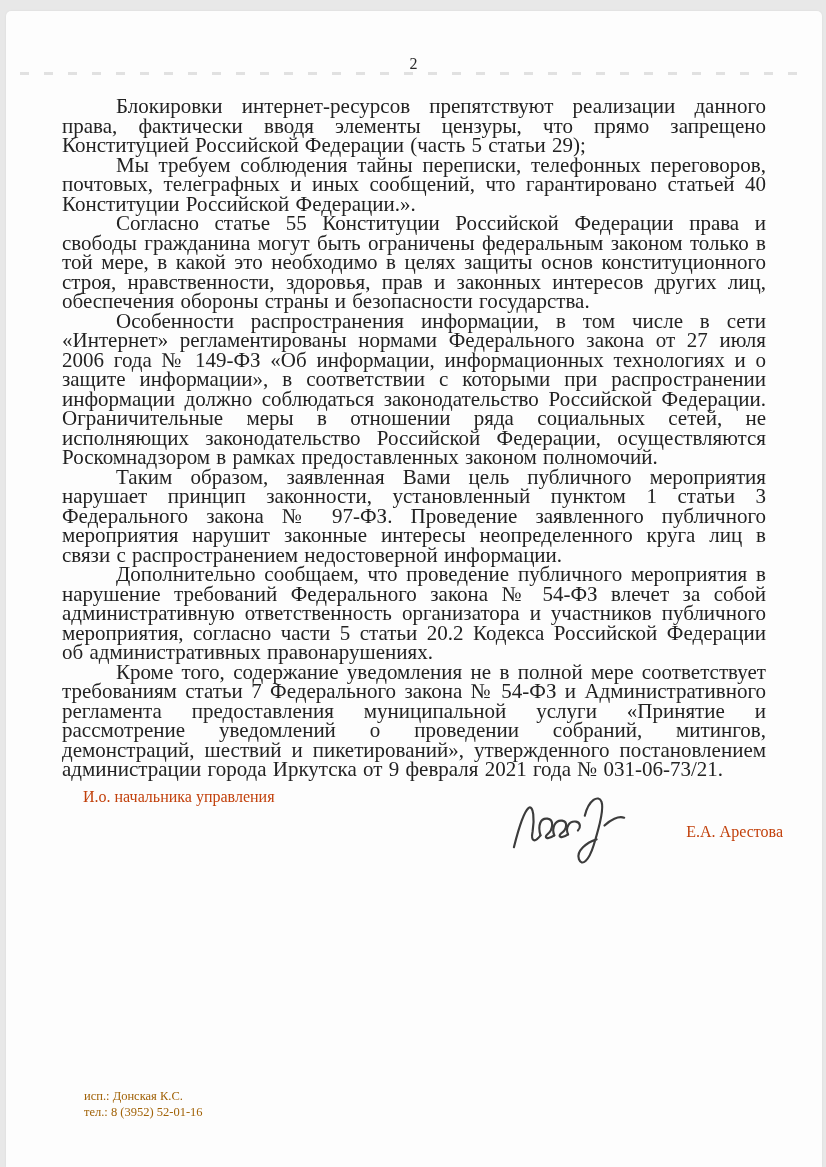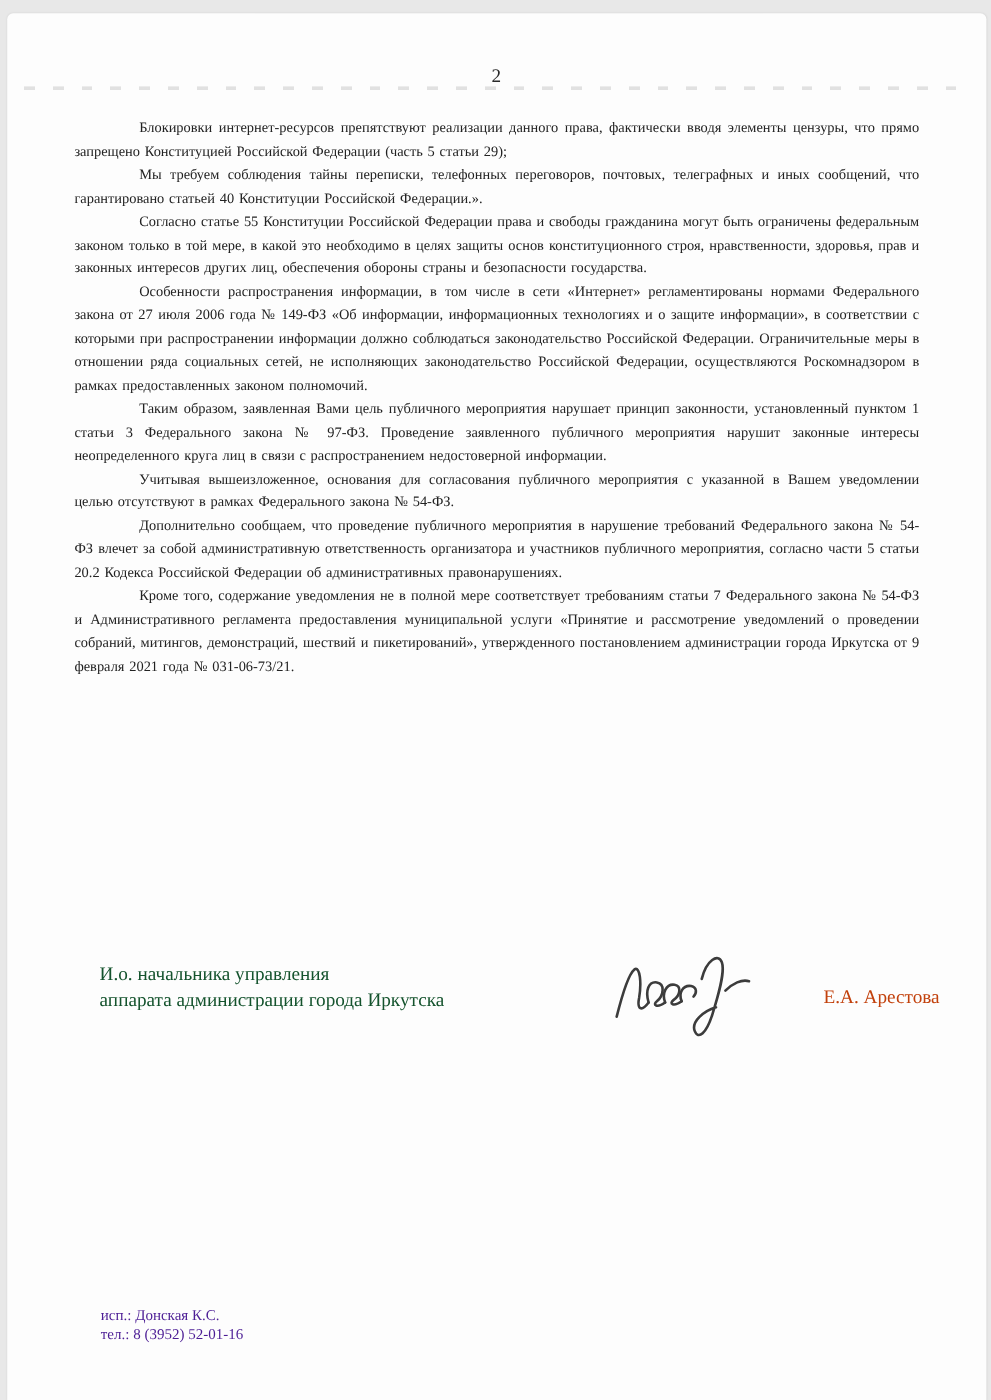--- a/index.html
+++ b/index.html
@@ -41,44 +41,44 @@
     width: 784px;
     height: 3px;
     background: repeating-linear-gradient(90deg, #dedede 0 9px, transparent 9px 24px);
     opacity: 0.9;
   }
   .body-text {
     position: absolute;
     left: 56px;
     top: 86px;
     width: 704px;
-    font-size: 12px;
+    font-size: 21px;
     line-height: 19.5px;
     text-align: justify;
     color: #222222;
   }
   .body-text p {
     margin: 0;
     text-indent: 54px;
     word-spacing: 1px;
   }
   .signature-block {
     position: absolute;
     left: 77px;
     top: 775px;
     width: 700px;
     height: 100px;
   }
   .signature-position {
     position: absolute;
     left: 0;
-    top: 16px;
+    top: 0;
     font-size: 16px;
     line-height: 21px;
-    color: #14532d;
+    color: #c2410c;
   }
   .signature-scrawl {
     position: absolute;
     left: 425px;
     top: 2px;
   }
   .signature-scrawl svg path {
     fill: none;
     stroke: #3c3c3c;
     stroke-width: 2.2;
@@ -90,48 +90,46 @@
     top: 37px;
     font-size: 16px;
     color: #c2410c;
   }
   .footer-block {
     position: absolute;
     left: 78px;
     top: 1077px;
     font-size: 12.5px;
     line-height: 16px;
-    color: #4c1d95;
+    color: #a16207;
     font-family: "Liberation Serif", serif;
   }
 </style>
 </head>
 <body>
 
 <div class="page">
 
   <div class="page-number">2</div>
 
   <div class="scan-dashes"></div>
 
   <div class="body-text">
     <p>Блокировки интернет-ресурсов препятствуют реализации данного права, фактически вводя элементы цензуры, что прямо запрещено Конституцией Российской Федерации (часть 5 статьи 29);</p>
     <p>Мы требуем соблюдения тайны переписки, телефонных переговоров, почтовых, телеграфных и иных сообщений, что гарантировано статьей 40 Конституции Российской Федерации.».</p>
     <p>Согласно статье 55 Конституции Российской Федерации права и свободы гражданина могут быть ограничены федеральным законом только в той мере, в какой это необходимо в целях защиты основ конституционного строя, нравственности, здоровья, прав и законных интересов других лиц, обеспечения обороны страны и безопасности государства.</p>
     <p>Особенности распространения информации, в том числе в сети «Интернет» регламентированы нормами Федерального закона от 27 июля 2006 года № 149-ФЗ «Об информации, информационных технологиях и о защите информации», в соответствии с которыми при распространении информации должно соблюдаться законодательство Российской Федерации. Ограничительные меры в отношении ряда социальных сетей, не исполняющих законодательство Российской Федерации, осуществляются Роскомнадзором в рамках предоставленных законом полномочий.</p>
     <p>Таким образом, заявленная Вами цель публичного мероприятия нарушает принцип законности, установленный пунктом 1 статьи 3 Федерального закона № 97-ФЗ. Проведение заявленного публичного мероприятия нарушит законные интересы неопределенного круга лиц в связи с распространением недостоверной информации.</p>
-    <p>Учитывая вышеизложенное, основания для согласования публичного мероприятия с указанной в Вашем уведомлении целью отсутствуют в рамках Федерального закона № 54-ФЗ.</p>
     <p>Дополнительно сообщаем, что проведение публичного мероприятия в нарушение требований Федерального закона № 54-ФЗ влечет за собой административную ответственность организатора и участников публичного мероприятия, согласно части 5 статьи 20.2 Кодекса Российской Федерации об административных правонарушениях.</p>
     <p>Кроме того, содержание уведомления не в полной мере соответствует требованиям статьи 7 Федерального закона № 54-ФЗ и Административного регламента предоставления муниципальной услуги «Принятие и рассмотрение уведомлений о проведении собраний, митингов, демонстраций, шествий и пикетирований», утвержденного постановлением администрации города Иркутска от 9 февраля 2021 года № 031-06-73/21.</p>
   </div>
 
   <div class="signature-block">
     <div class="signature-position">
       <div>И.о. начальника управления</div>
-      <div>аппарата администрации города Иркутска</div>
     </div>
 
     <div class="signature-scrawl">
       <svg width="128" height="84" viewBox="0 0 130 85" aria-hidden="true">
         <path d="M6,60 C10,44 16,24 21,20 C26,17 27,32 25,44 C23,54 27,56 33,48"></path>
         <path d="M33,48 C30,38 33,30 40,31 C47,32 46,42 40,47 C36,50 40,53 47,48"></path>
         <path d="M47,48 C44,40 48,32 55,33 C61,34 60,42 54,46 C50,49 54,52 61,47"></path>
         <path d="M61,47 C58,40 62,33 69,34 C74,35 74,40 71,43"></path>
         <path d="M78,28 C82,12 92,6 95,14 C98,22 92,42 87,58 C82,74 75,80 72,72 C69,64 80,55 90,52"></path>
         <path d="M98,38 C104,32 112,28 118,30"></path>

